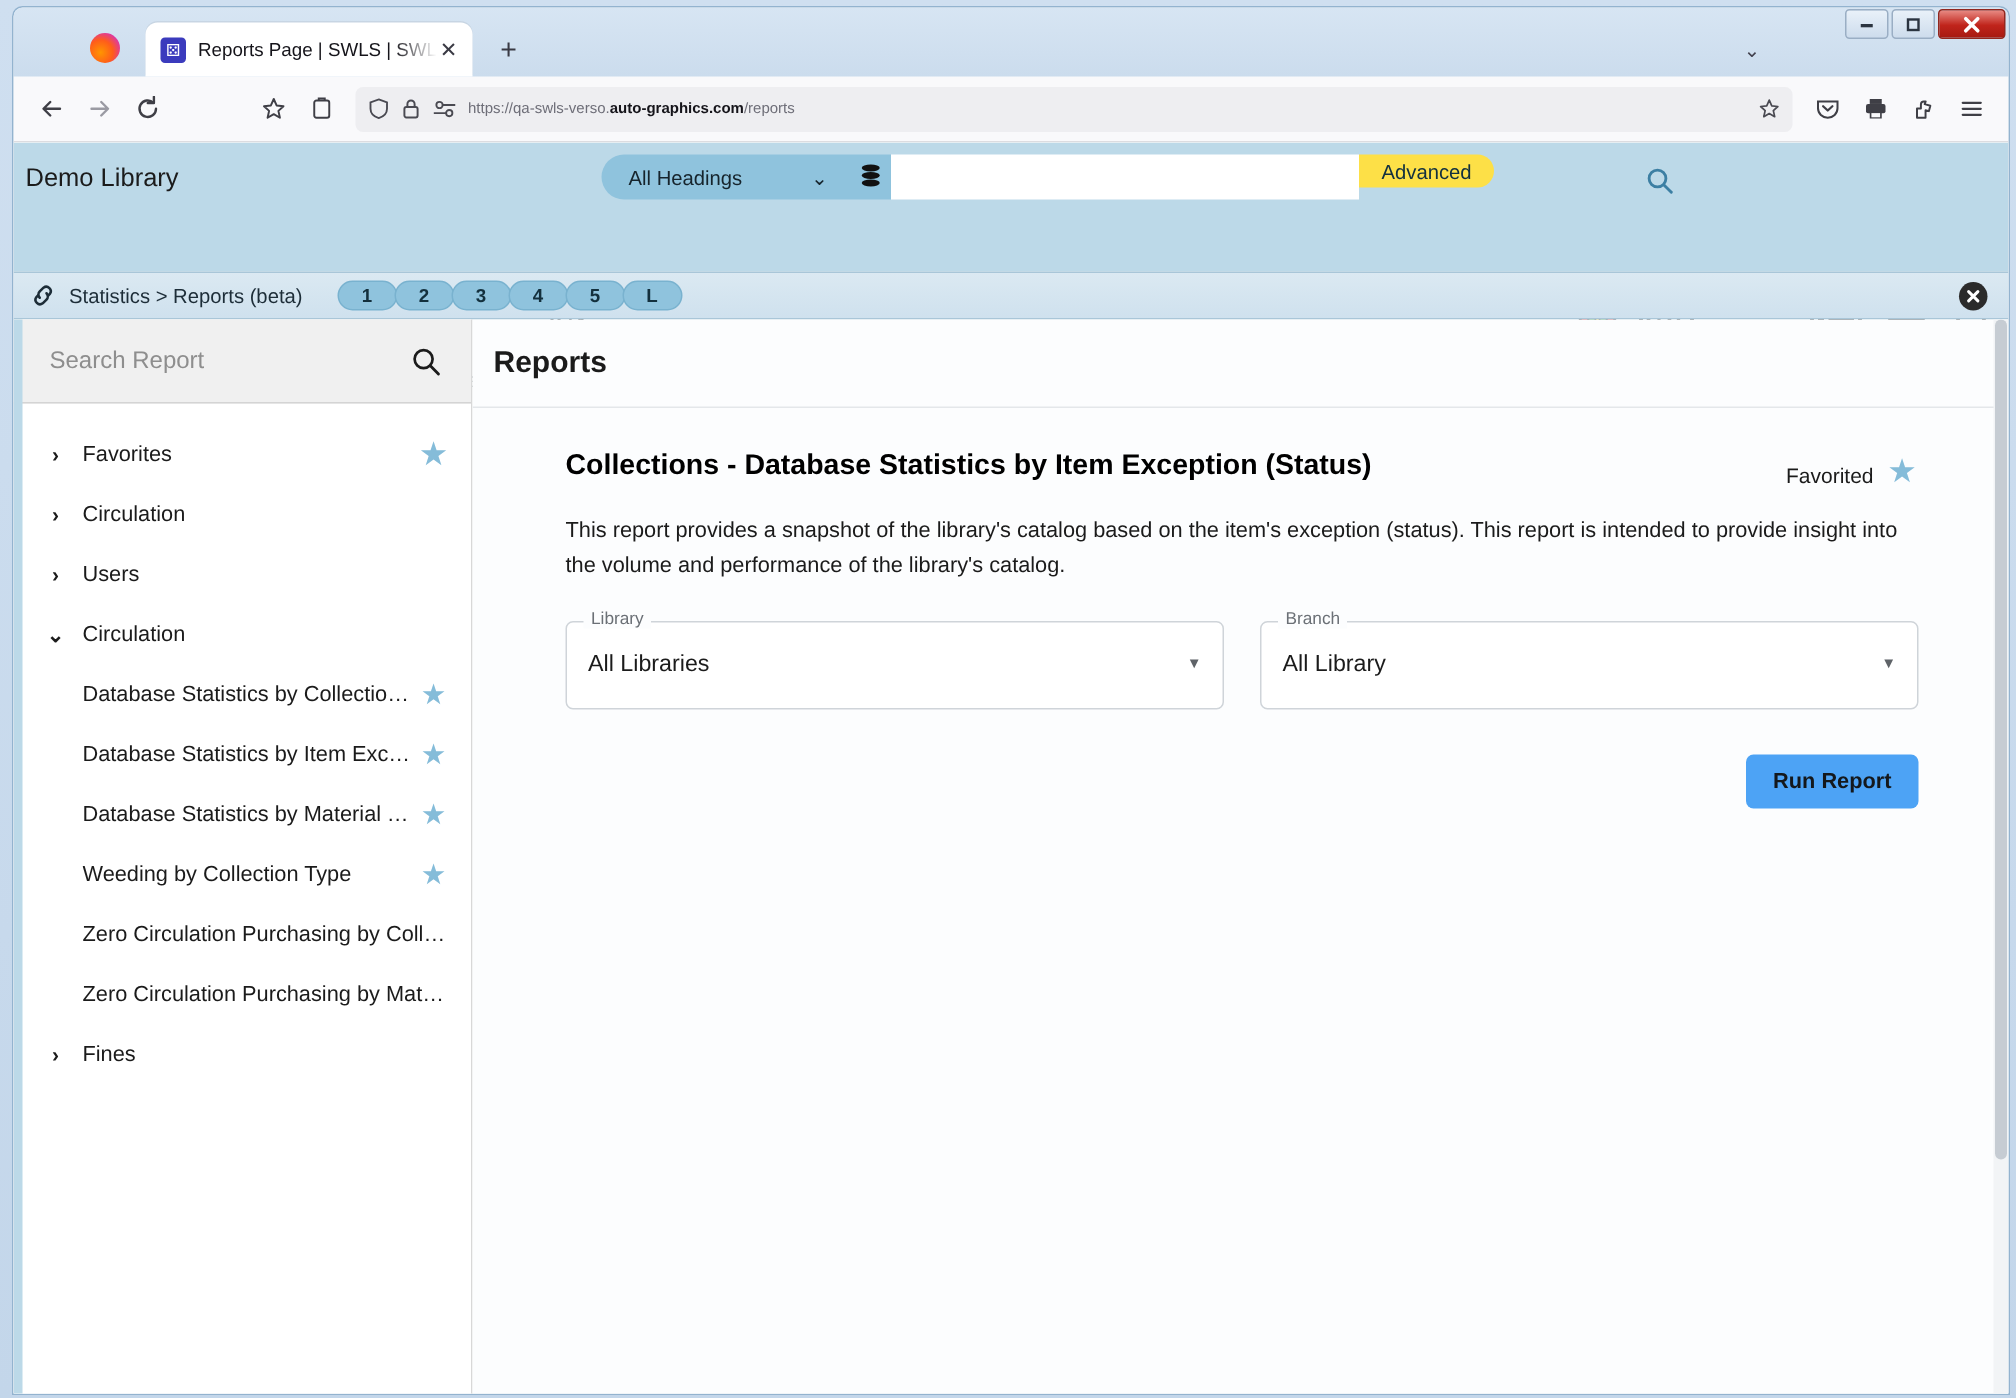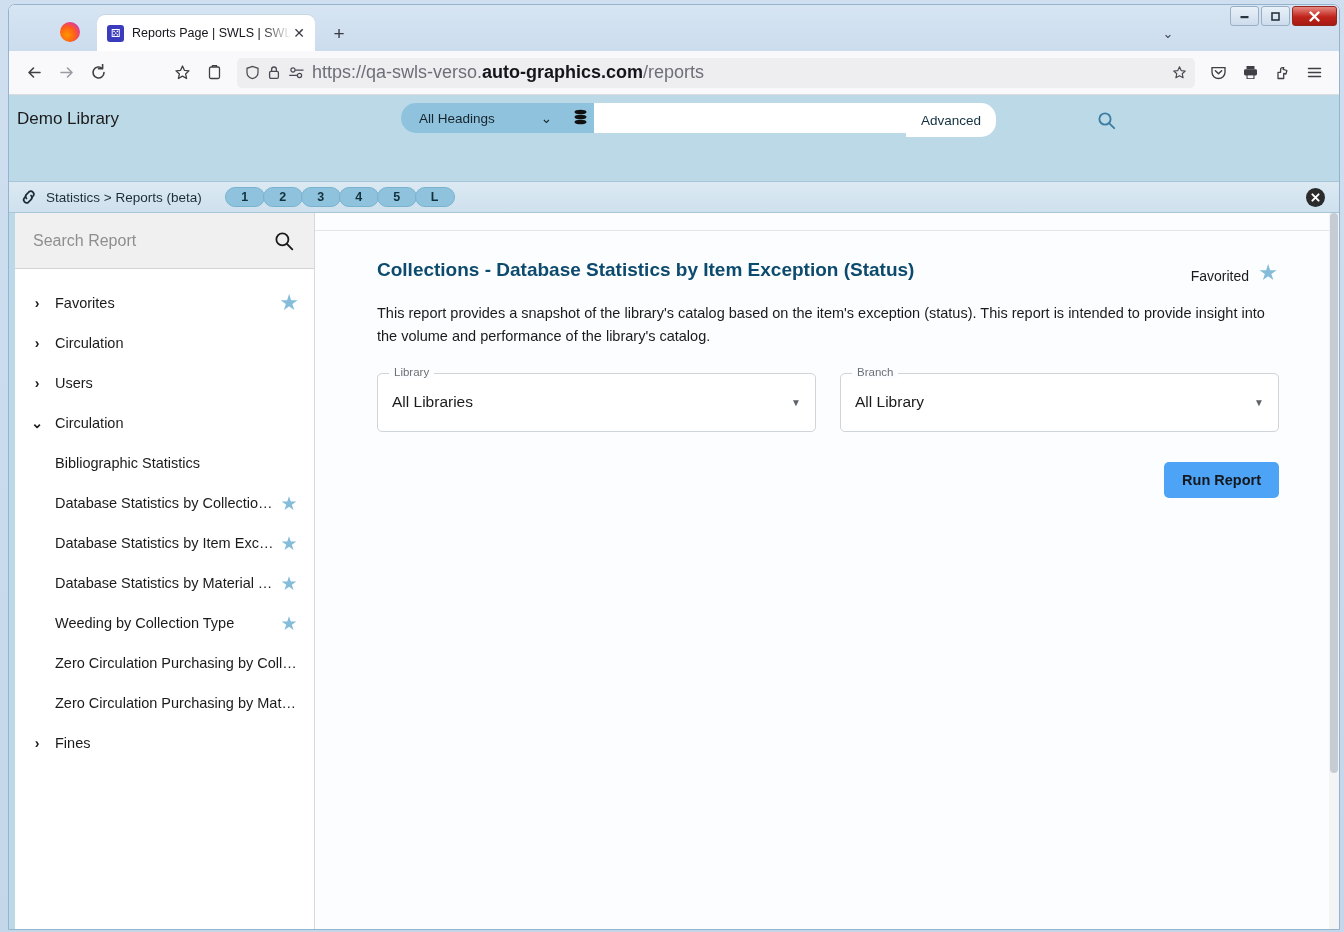--- a/index.html
+++ b/index.html
@@ -128,21 +128,21 @@
     background: #eeeef1;
     border-radius: 5px;
     display:flex; align-items:center;
     padding: 0 8px;
     gap: 7px;
     position: relative;
   }
   #urlbar .ub-icon { color:#4a4a52; font-size:13px; display:flex;align-items:center; }
   #url-text {
     flex:1 1 auto;
-    font-size: 18px; color:#6e6e78; white-space:nowrap; overflow:hidden;
+    font-size: 10px; color:#6e6e78; white-space:nowrap; overflow:hidden;
   }
   #url-text b { color:#15141a; font-weight: 700; }
   #bookmark-star { position:absolute; right: 8px; color:#4a4a52; font-size:14px; }
   #searchbar {
     width: 248px; height: 30px;
     background:#eeeef1; border-radius:5px;
     display:flex;align-items:center;gap:8px;padding:0 10px;
     font-size:13.5px;color:#6e6e78;
     flex:0 0 auto;
   }
@@ -191,21 +191,21 @@
     background:#fff; border:none; outline:none;
     font-size:13.5px; padding:0 36px 0 10px;
     font-family:"Liberation Sans", sans-serif;
   }
   #search-go {
     position:absolute; left: 501px; top: 6px;
     width:22px;height:22px;color:#3c7fa3;font-size:17px;
     display:flex;align-items:center;justify-content:center;
   }
   #advanced-btn {
-    height: 34px; background:#ffffff;
+    height: 22px; background:#fde047;
     border-top-right-radius:15px;border-bottom-right-radius:15px;
     padding: 0 15px;
     display:flex;align-items:center;
     font-size:13.5px;color:#12303f;
   }
   .hdr-icon-btn {
     position:absolute;
     display:flex;align-items:center;justify-content:center;
   }
   #balloon-icon { left:1040px; top:99px; width:32px;height:40px; }
@@ -350,21 +350,21 @@
   #main-title {
     font-size: 20px; font-weight: bold; color:#1b1b1b;
     padding: 18px 0 0 14px;
   }
   #main-divider { margin-top: 17px; height:1px; background:#e4e7ea; }
   #report-card { padding: 28px 60px 0 62px; }
   #report-head {
     display:flex;align-items:flex-start;justify-content:space-between;
   }
   #report-title {
-    font-size: 19px; font-weight:bold; color:#0c4a6e;
+    font-size: 19px; font-weight:bold; color:#000000;
   }
   #favorited-wrap { display:flex;align-items:flex-end;gap:8px; padding-top:3px; }
   #favorited-label { font-size:14px;color:#1b1b1b; }
   #report-desc {
     margin-top: 18px;
     font-size: 14.5px; color:#1b1b1b; line-height: 1.62;
     max-width: 900px;
   }
   #selects { display:flex; gap: 24px; margin-top: 24px; }
   .field {
@@ -711,23 +711,20 @@
             <div class="tree-row">
               <span class="chev">›</span>
               <span class="tlabel">Users</span>
             </div>
 
             <div class="tree-row">
               <span class="chev">⌄</span>
               <span class="tlabel">Circulation</span>
             </div>
 
-            <div class="tree-row child">
-              <span class="tlabel">Bibliographic Statistics</span>
-            </div>
 
 
             <div class="tree-row child">
               <span class="tlabel">Database Statistics by Collection …</span>
               <span class="star">★</span>
             </div>
 
             <div class="tree-row child">
               <span class="tlabel">Database Statistics by Item Except…</span>
               <span class="star">★</span>
@@ -754,20 +751,21 @@
 
             <div class="tree-row">
               <span class="chev">›</span>
               <span class="tlabel">Fines</span>
             </div>
 
           </div>
         </div>
 
         <div id="main">
+          <div id="main-title">Reports</div>
           <div id="main-divider"></div>
 
           <div id="report-card">
             <div id="report-head">
               <div id="report-title">Collections - Database Statistics by Item Exception (Status)</div>
               <div id="favorited-wrap">
                 <span id="favorited-label">Favorited</span>
                 <span class="star big">★</span>
               </div>
             </div>

